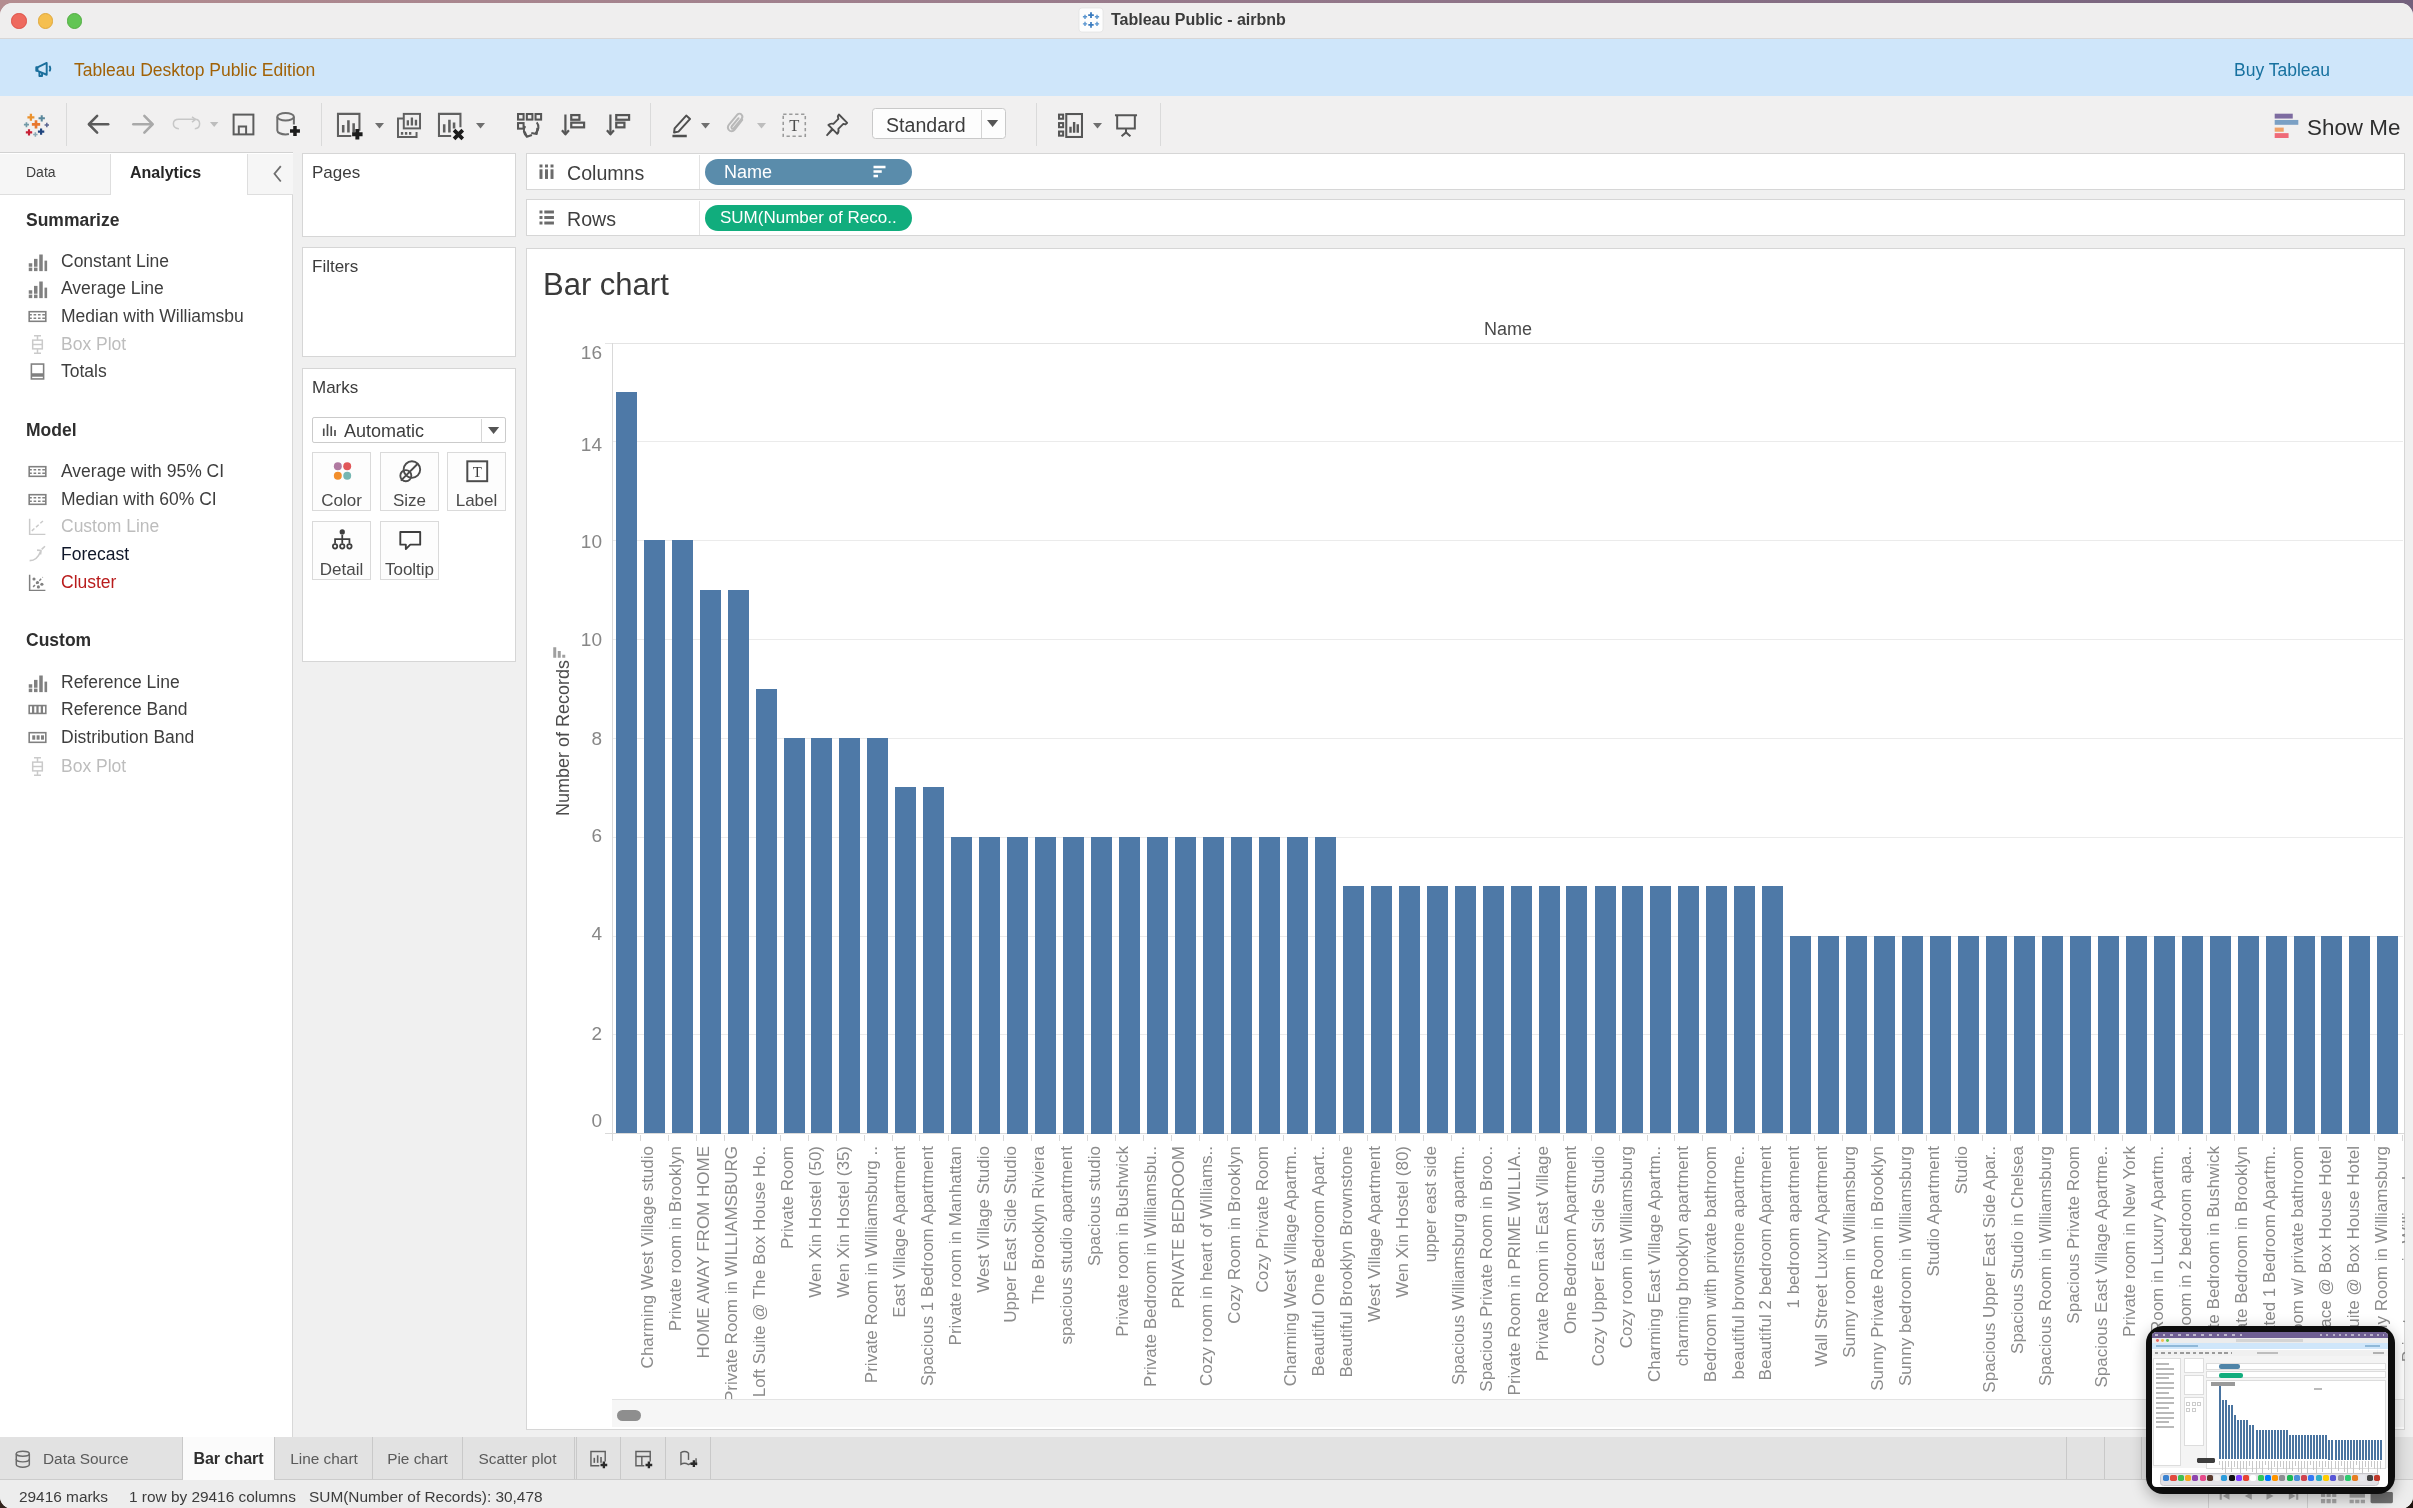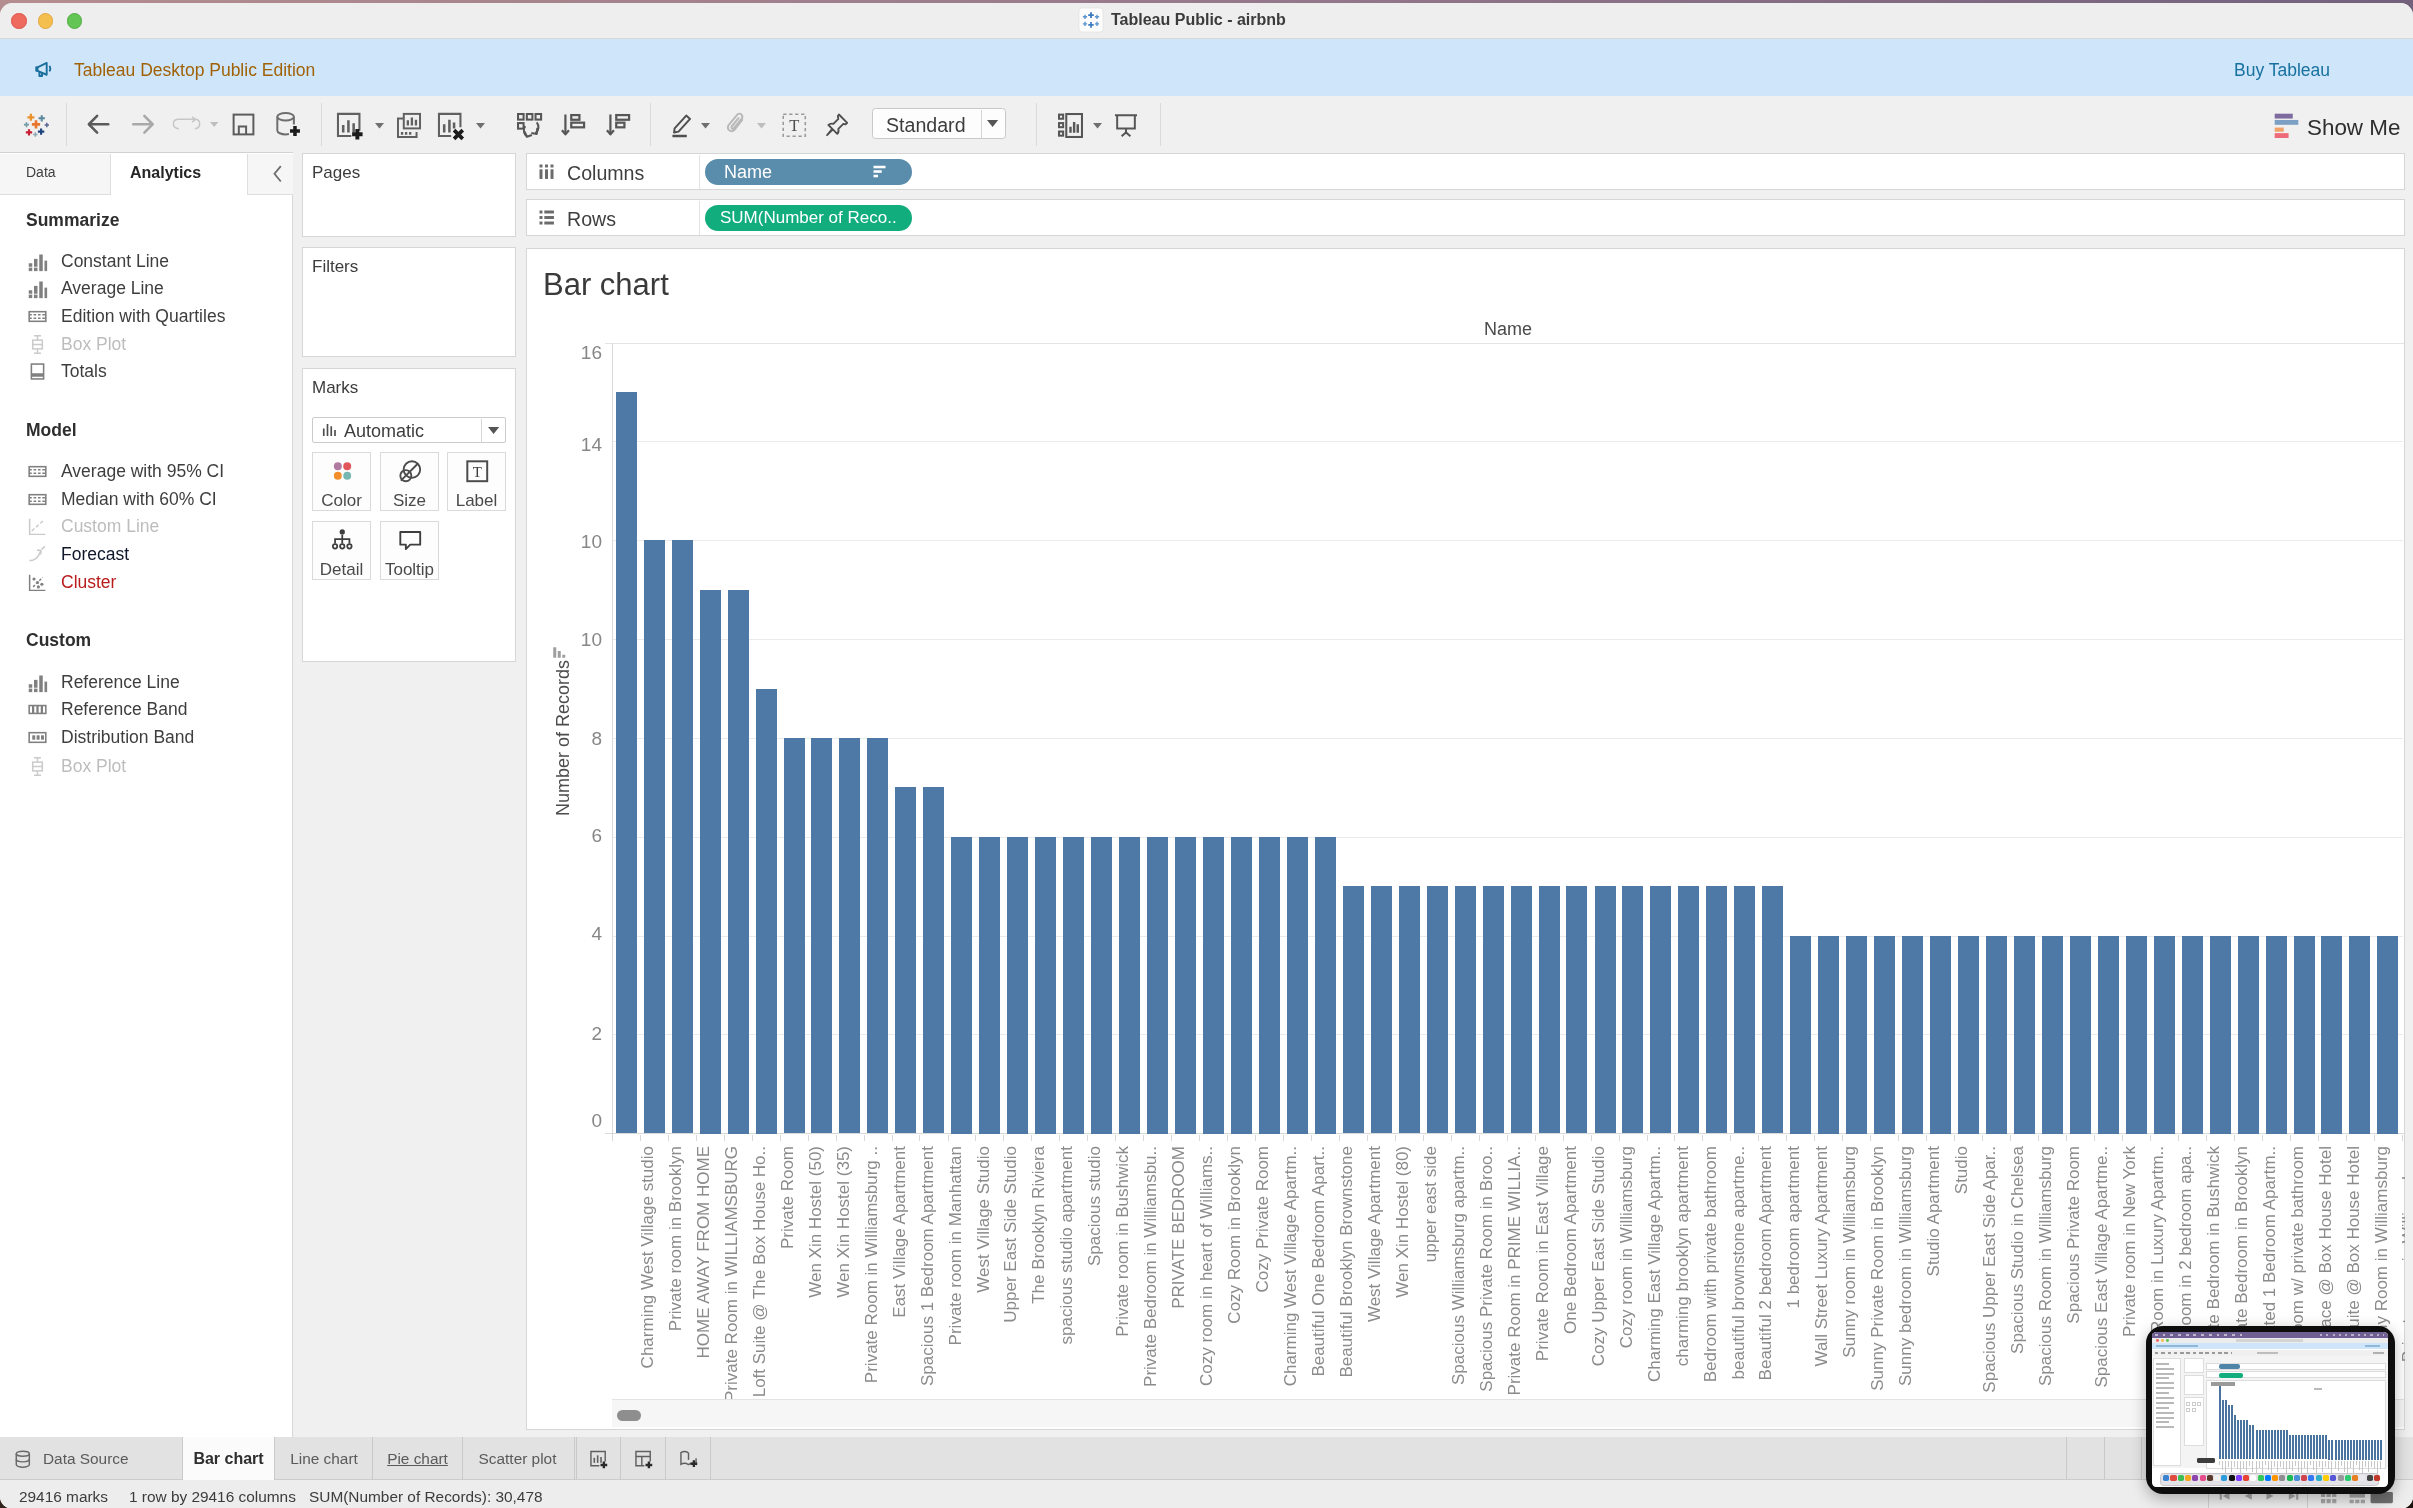--- a/index.html
+++ b/index.html
@@ -290,21 +290,21 @@
         <rect x="20" y="11" width="3" height="12"></rect>
       </g>
     </svg>
 <div class="tx" style="left:61px;top:275px;font-size:17.5px;color:#3e3e3e;">Average Line</div>
 <svg class="abs" style="left:26.5px;top:303px" width="21" height="21" viewBox="0 0 24 24">
 <g fill="none" stroke="#808080" stroke-width="1.8">
 <rect x="2.5" y="6.5" width="19" height="11"></rect>
 <path d="M2.5 10 H21.5 M2.5 14 H21.5" stroke-dasharray="3 2"></path>
       </g>
     </svg>
-<div class="tx" style="left:61px;top:303px;font-size:17.5px;color:#3e3e3e;">Edition with Quartiles</div>
+<div class="tx" style="left:61px;top:303px;font-size:17.5px;color:#3e3e3e;">Median with Williamsbu</div>
 <svg class="abs" style="left:26.5px;top:331px" width="21" height="21" viewBox="0 0 24 24">
 <g fill="none" stroke="#cacaca" stroke-width="1.7">
 <path d="M12 2 V7 M12 17 V22 M8 2 H16 M8 22 H16"></path>
 <rect x="6.5" y="7" width="11" height="10"></rect>
         <path d="M6.5 12 H17.5"></path>
       </g>
     </svg>
 <div class="tx" style="left:61px;top:331px;font-size:17.5px;color:#bdbdbd;">Box Plot</div>
 <svg class="abs" style="left:26.5px;top:358px" width="21" height="21" viewBox="0 0 24 24">
 <g fill="none" stroke="#808080" stroke-width="1.8">
@@ -734,21 +734,21 @@
 <svg class="abs" style="left:12.6px;top:1446px" width="19.6" height="21" viewBox="0 0 24 25">
 <g fill="none" stroke="#6a6a6a" stroke-width="1.8">
 <ellipse cx="12" cy="5.5" rx="8" ry="3"></ellipse>
 <path d="M4 5.5 V18.5 C4 20.4 7.6 22 12 22 C16.4 22 20 20.4 20 18.5 V5.5"></path>
 <path d="M4 12 C4 13.9 7.6 15.4 12 15.4 C16.4 15.4 20 13.9 20 12"></path>
       </g>
     </svg>
 <div class="tx" style="left:43px;top:1447px;font-size:15.4px;color:#5a5a5a;">Data Source</div>
 <div class="tx" style="left:183px;top:1447px;width:91px;text-align:center;font-size:16px;font-weight:bold;color:#2e2e2e;">Bar chart</div>
 <div class="tx" style="left:275px;top:1447px;width:98px;text-align:center;font-size:15.4px;color:#5a5a5a;">Line chart</div>
-<div class="tx" style="left:373px;top:1447px;width:89px;text-align:center;font-size:15.4px;color:#5a5a5a;text-decoration:underline;">Pie chart</div>
+<div class="tx" style="left:373px;top:1447px;width:89px;text-align:center;font-size:15.4px;color:#5a5a5a;">Pie chart</div>
 <div class="tx" style="left:462px;top:1447px;width:111px;text-align:center;font-size:15.4px;color:#5a5a5a;">Scatter plot</div>
 <svg class="abs" style="left:588px;top:1446px" width="21" height="21" viewBox="0 0 24 25">
 <g fill="none" stroke="#5f5f5f" stroke-width="1.7">
         <path d="M20 15 V3 H3 V20 H13"></path>
 <g stroke-width="1.9">
           <path d="M7 10.5 V16.5"></path>
           <path d="M11 7.5 V16.5"></path>
           <path d="M15 9.5 V16.5"></path>
         </g>
       </g>

